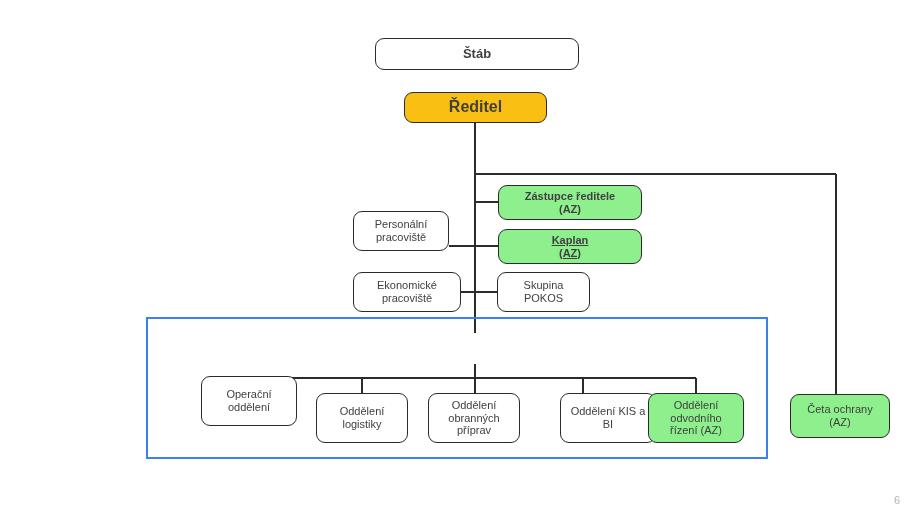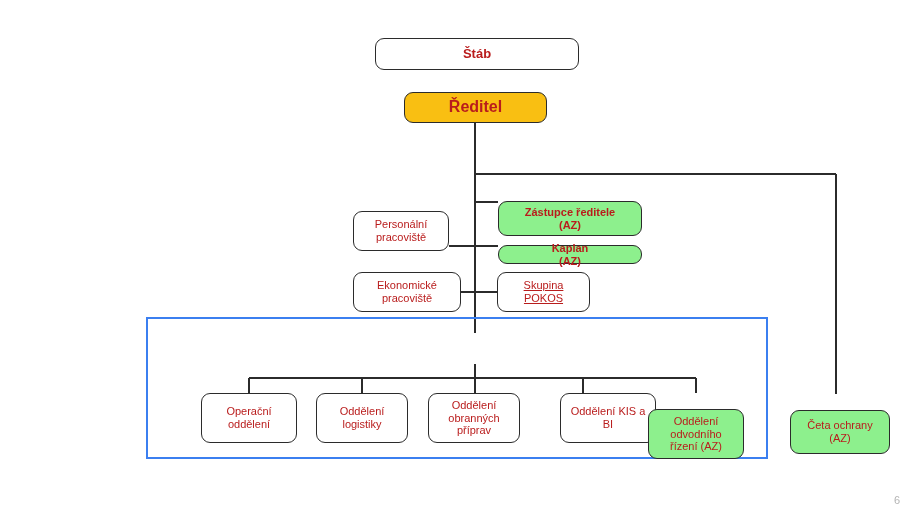--- a/index.html
+++ b/index.html
@@ -27,33 +27,33 @@
   }
   .node {
     position: absolute;
     box-sizing: border-box;
     border: 1.6px solid #2b2b2b;
     border-radius: 9px;
     display: flex;
     align-items: center;
     justify-content: center;
     text-align: center;
-    color: #b91c1c;
+    color: #404040;
     line-height: 1.18;
     background: #ffffff;
     z-index: 3;
   }
   .node .lbl {
     display: block;
     white-space: pre-line;
     padding: 0 3px;
   }
   .node.white  { background: #ffffff; }
   .node.orange { background: #f9bf12; border-color: #2b2b2b; }
-  .node.green  { background: #8df08d; border-color: #2b2b2b; margin-top: 16px; }
+  .node.green  { background: #8df08d; border-color: #2b2b2b; }
   .node.bold   { font-weight: bold; }
   .fs-11  { font-size: 11px; }
   .fs-12  { font-size: 16px; }
   .fs-13  { font-size: 13px; }
   .group-box {
     position: absolute;
     box-sizing: border-box;
     border: 2.2px solid #3b7ff0;
     background: transparent;
     z-index: 1;
@@ -105,42 +105,42 @@
 
   <div class="node orange bold fs-12" style="left:404px; top:92px; width:143px; height:31px;">
     <span class="lbl">Ředitel</span>
   </div>
 
   <div class="node green bold fs-11" style="left:498px; top:185px; width:144px; height:35px;">
     <span class="lbl">Zástupce ředitele
 (AZ)</span>
   </div>
 
-  <div class="node green bold fs-11" style="left:498px; top:229px; width:144px; height:19px;">
+  <div class="node green bold fs-11" style="left:498px; top:229px; width:144px; height:35px;text-decoration:underline;">
     <span class="lbl">Kaplan
 (AZ)</span>
   </div>
 
   <div class="node white fs-11" style="left:353px; top:211px; width:96px; height:40px;">
     <span class="lbl">Personální
 pracoviště</span>
   </div>
 
   <div class="node white fs-11" style="left:353px; top:272px; width:108px; height:40px;">
     <span class="lbl">Ekonomické
 pracoviště</span>
   </div>
 
-  <div class="node white fs-11" style="left:497px; top:272px; width:93px; height:40px;text-decoration:underline;">
+  <div class="node white fs-11" style="left:497px; top:272px; width:93px; height:40px;">
     <span class="lbl">Skupina
 POKOS</span>
   </div>
 
 
-  <div class="node white fs-11" style="left:201px; top:393px; width:96px; height:50px;">
+  <div class="node white fs-11" style="left:201px; top:376px; width:96px; height:50px;">
     <span class="lbl">Operační
 oddělení</span>
   </div>
 
   <div class="node white fs-11" style="left:316px; top:393px; width:92px; height:50px;">
     <span class="lbl">Oddělení
 logistiky</span>
   </div>
 
   <div class="node white fs-11" style="left:428px; top:393px; width:92px; height:50px;">

